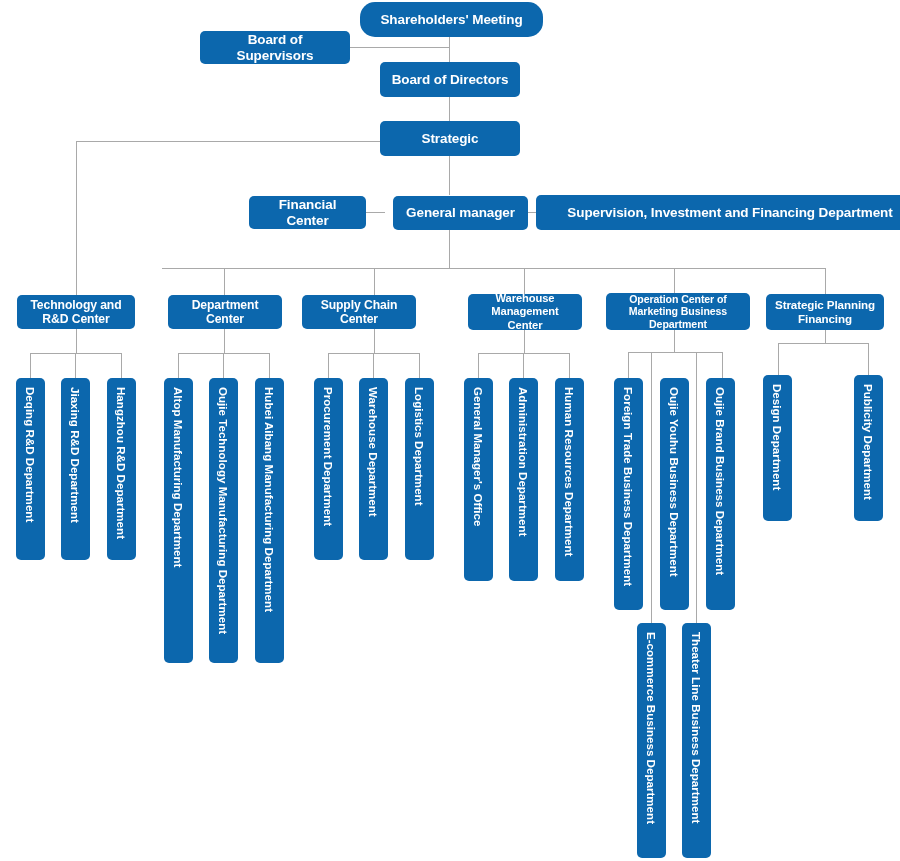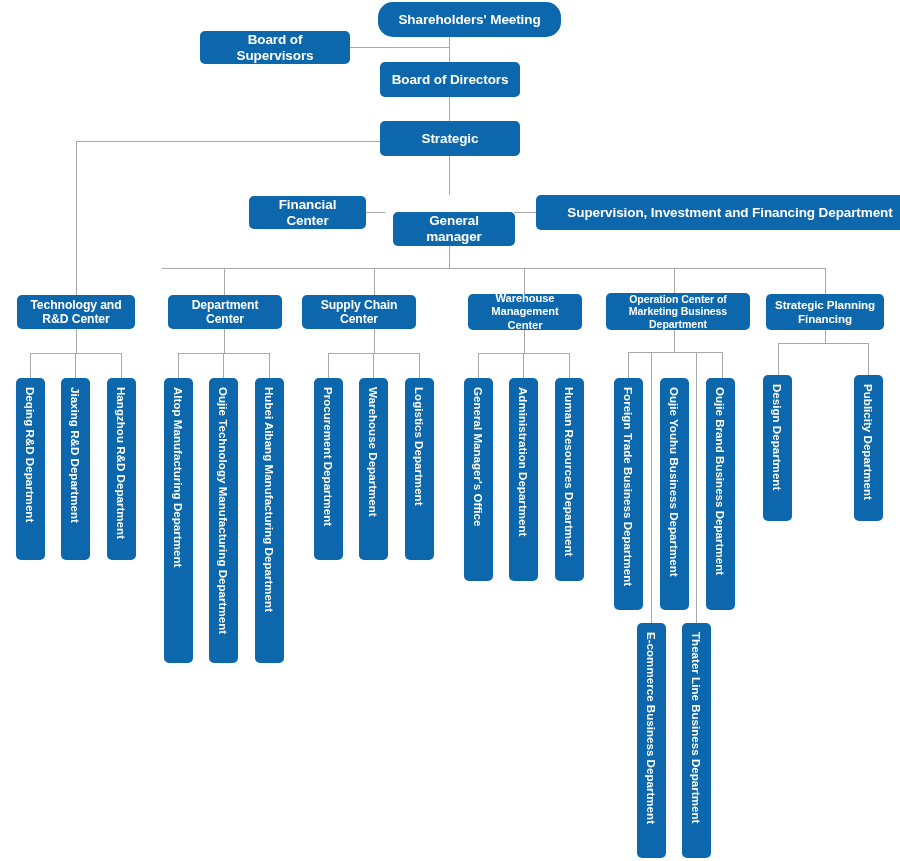--- a/index.html
+++ b/index.html
@@ -117,41 +117,41 @@
   <div class="line" style="left:628px; top:352px; width:1px; height:26px;"></div>
   <div class="line" style="left:651px; top:352px; width:1px; height:271px;"></div>
   <div class="line" style="left:696px; top:352px; width:1px; height:271px;"></div>
   <div class="line" style="left:722px; top:352px; width:1px; height:26px;"></div>
 
   <div class="line" style="left:825px; top:329px; width:1px; height:14px;"></div>
   <div class="line" style="left:778px; top:343px; width:91px; height:1px;"></div>
   <div class="line" style="left:778px; top:343px; width:1px; height:32px;"></div>
   <div class="line" style="left:868px; top:343px; width:1px; height:32px;"></div>
 
-  <div class="node h" style="left:378px; top:2px; width:183px; height:35px;border-radius:15px;">
+  <div class="node h" style="left:360px; top:2px; width:183px; height:35px;border-radius:15px;">
     <span>Shareholders' Meeting</span>
   </div>
 
   <div class="node h" style="left:200px; top:31px; width:150px; height:33px;">
     <span>Board of Supervisors</span>
   </div>
 
   <div class="node h" style="left:380px; top:62px; width:140px; height:35px;">
     <span>Board of Directors</span>
   </div>
 
   <div class="node h" style="left:380px; top:121px; width:140px; height:35px;">
     <span>Strategic</span>
   </div>
 
   <div class="node h" style="left:249px; top:196px; width:117px; height:33px;">
     <span>Financial Center</span>
   </div>
 
-  <div class="node h" style="left:393px; top:196px; width:122px; height:34px;margin-top:16px;">
+  <div class="node h" style="left:393px; top:196px; width:135px; height:34px;">
     <span>General manager</span>
   </div>
 
   <div class="node h" style="left:536px; top:195px; width:388px; height:35px;">
     <span>Supervision, Investment and Financing Department</span>
   </div>
 
   <div class="node h multi" style="left:17px; top:295px; width:118px; height:34px;">
     <span>Technology and R&amp;D Center</span>
   </div>

